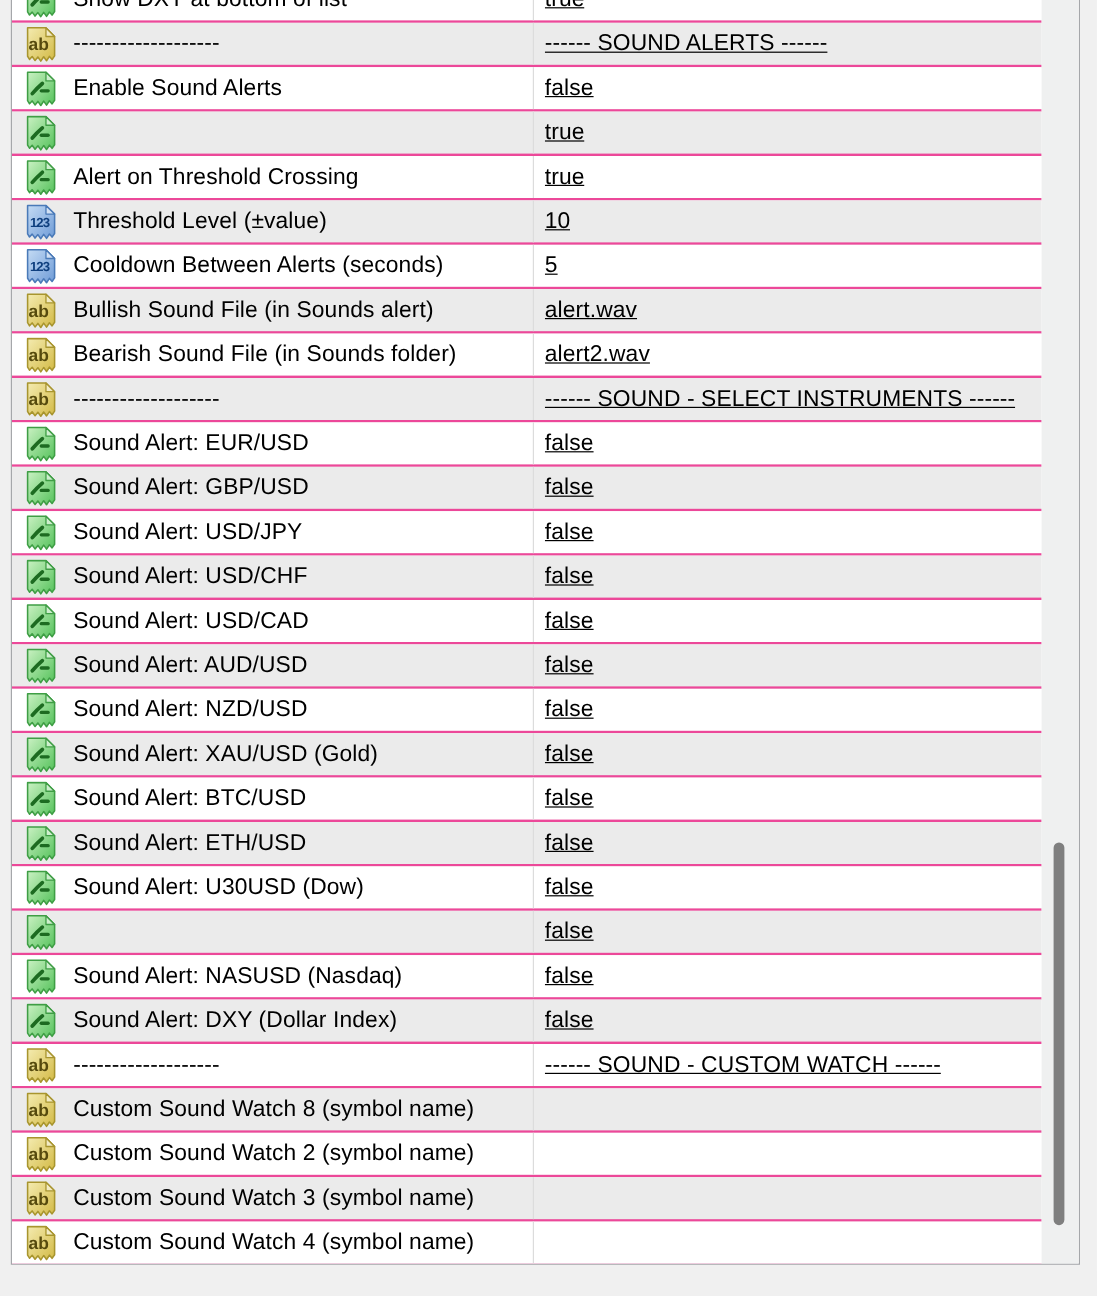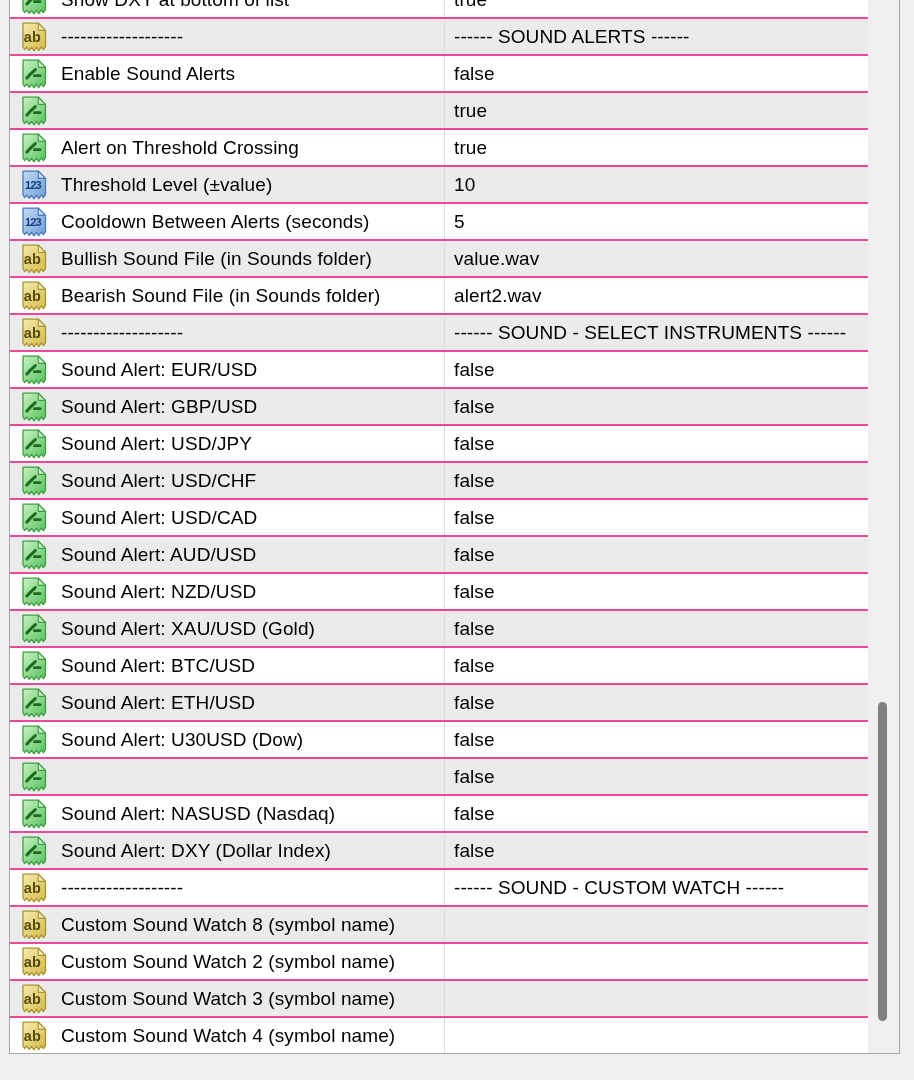--- a/index.html
+++ b/index.html
@@ -16,21 +16,21 @@
     overflow:hidden;
   }
   .rows{position:absolute;left:0;top:0;width:858px;}
   .row{
     height:37px;box-sizing:border-box;border-bottom:2px solid #ec4899;
     display:flex;background:#ffffff;
   }
   .row.alt{background:#ebebeb;}
   .cell{display:flex;align-items:center;box-sizing:border-box;min-width:0;}
   .name-cell{width:435px;border-right:1px solid #dcdcdc;padding-left:9px;}
-  .value-cell{flex:1;padding-left:9px;}
+  .value-cell{flex:1;padding-left:9px;text-decoration:underline;}
   .icon{width:29px;height:30px;margin-right:13px;flex:0 0 auto;display:block;margin-top:1px;}
   .icon svg{display:block;}
   .name-text,.value-text{
     font-size:19px;color:#000;white-space:nowrap;overflow:hidden;
     letter-spacing:0.1px;
   }
   .scroll-track{
     position:absolute;right:0;top:0;width:31px;height:100%;
     background:#eff0f0;
   }
@@ -174,24 +174,24 @@
       </div>
       <div class="row alt">
         <div class="cell name-cell">
           <span class="icon">
             <svg width="29" height="30" viewBox="0 0 28 30">
     <path d="M3.5,1.2 L18.8,1.2 L26,8.4 L26,24.6 L23.9,27.6 L21.7,25 L19.3,28.6 L16.9,25.3 L14.5,28.9 L12.1,25.5 L9.7,28.4 L7.3,25.1 L5.1,27.5 L3.5,24.9 Z" fill="url(#grad-string)" stroke="#a8952e" stroke-width="1.3" stroke-linejoin="round"></path>
     <path d="M18.8,1.2 L18.8,8.4 L26,8.4 Z" fill="#ffffff" fill-opacity="0.55" stroke="#a8952e" stroke-width="1.1" stroke-linejoin="round"></path>
     <text x="12.8" y="19.8" text-anchor="middle" font-family="Liberation Sans, sans-serif" font-size="14.5" font-weight="bold" fill="#564a0d">ab</text>
   </svg>
           </span>
-          <span class="name-text">Bullish Sound File (in Sounds folder)</span>
-        </div>
-        <div class="cell value-cell">
-          <span class="value-text">value.wav</span>
+          <span class="name-text">Bullish Sound File (in Sounds alert)</span>
+        </div>
+        <div class="cell value-cell">
+          <span class="value-text">alert.wav</span>
         </div>
       </div>
       <div class="row">
         <div class="cell name-cell">
           <span class="icon">
             <svg width="29" height="30" viewBox="0 0 28 30">
     <path d="M3.5,1.2 L18.8,1.2 L26,8.4 L26,24.6 L23.9,27.6 L21.7,25 L19.3,28.6 L16.9,25.3 L14.5,28.9 L12.1,25.5 L9.7,28.4 L7.3,25.1 L5.1,27.5 L3.5,24.9 Z" fill="url(#grad-string)" stroke="#a8952e" stroke-width="1.3" stroke-linejoin="round"></path>
     <path d="M18.8,1.2 L18.8,8.4 L26,8.4 Z" fill="#ffffff" fill-opacity="0.55" stroke="#a8952e" stroke-width="1.1" stroke-linejoin="round"></path>
     <text x="12.8" y="19.8" text-anchor="middle" font-family="Liberation Sans, sans-serif" font-size="14.5" font-weight="bold" fill="#564a0d">ab</text>
   </svg>

